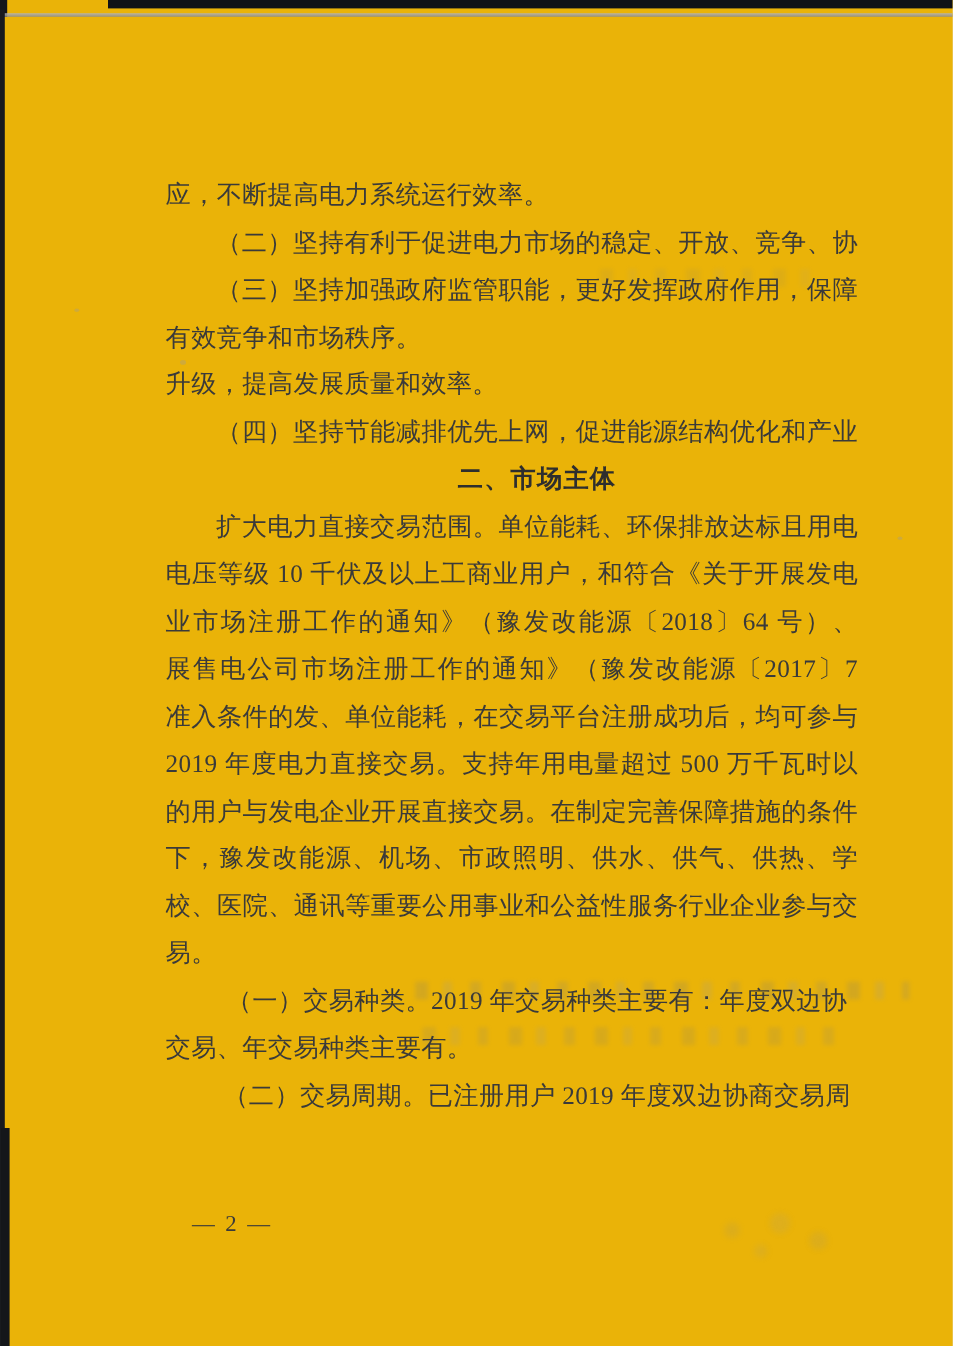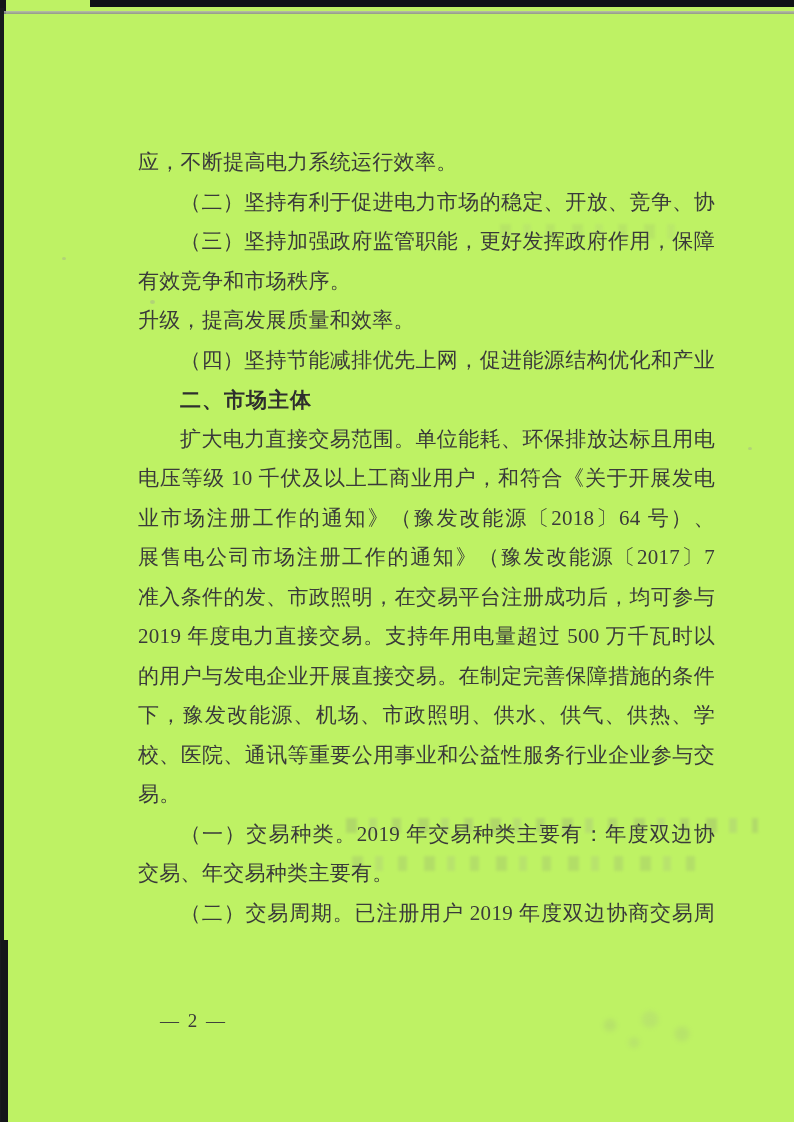--- a/index.html
+++ b/index.html
@@ -4,21 +4,21 @@
 <style>
   html, body { margin: 0; padding: 0; }
   body {
     width: 794px; height: 1122px;
     background: #e8e8e8;
     font-family: "Liberation Serif", "DejaVu Serif", serif;
   }
   .screen {
     position: relative;
     width: 794px; height: 1122px;
-    background: #bef264;
+    background: #eab308;
     overflow: hidden;
   }
 
   
   .top-black-bar {
     position: absolute; left: 90px; top: 0; right: 0; height: 7px;
     background: #101216;
   }
   .top-black-bar-left-tip {
     position: absolute; left: 0; top: 0; width: 6px; height: 14px;
@@ -78,21 +78,21 @@
     height: 39.5px;
     line-height: 39.5px;
     white-space: nowrap;
   }
   .l.fill {
     white-space: normal;
     text-align: justify;
     text-align-last: justify;
     overflow: hidden;
   }
-  .l.ind { text-indent: 2em; }
+  .l.ind { text-indent: 2em; text-align: center; }
   .l.head {
     font-family: "Liberation Sans", "DejaVu Sans", sans-serif;
     font-weight: bold;
     color: #2e2e2e;
     letter-spacing: 1px;
   }
 
   .page-number {
     position: absolute;
     left: 160px; top: 1007px;
@@ -126,21 +126,21 @@
     <div class="l ind fill">（二）坚持有利于促进电力市场的稳定、开放、竞争、协</div>
     <div class="l ind fill">（三）坚持加强政府监管职能，更好发挥政府作用，保障</div>
     <div class="l">有效竞争和市场秩序。</div>
     <div class="l">升级，提高发展质量和效率。</div>
     <div class="l ind fill">（四）坚持节能减排优先上网，促进能源结构优化和产业</div>
     <div class="l ind head">二、市场主体</div>
     <div class="l ind fill">扩大电力直接交易范围。单位能耗、环保排放达标且用电</div>
     <div class="l fill">电压等级 10 千伏及以上工商业用户，和符合《关于开展发电企</div>
     <div class="l fill">业市场注册工作的通知》（豫发改能源〔2018〕64 号）、《关于开</div>
     <div class="l fill">展售电公司市场注册工作的通知》（豫发改能源〔2017〕7 号）</div>
-    <div class="l fill">准入条件的发、市政照明，在交易平台注册成功后，均可参与</div>
+    <div class="l fill">准入条件的发、单位能耗，在交易平台注册成功后，均可参与</div>
     <div class="l fill">2019 年度电力直接交易。支持年用电量超过 500 万千瓦时以上</div>
     <div class="l fill">的用户与发电企业开展直接交易。在制定完善保障措施的条件</div>
     <div class="l fill">下，豫发改能源、机场、市政照明、供水、供气、供热、学</div>
     <div class="l fill">校、医院、通讯等重要公用事业和公益性服务行业企业参与交</div>
     <div class="l">易。</div>
     <div class="l ind fill">（一）交易种类。2019 年交易种类主要有：年度双边协商</div>
     <div class="l">交易、年交易种类主要有。</div>
     <div class="l ind fill">（二）交易周期。已注册用户 2019 年度双边协商交易周期</div>
   </div>
 

